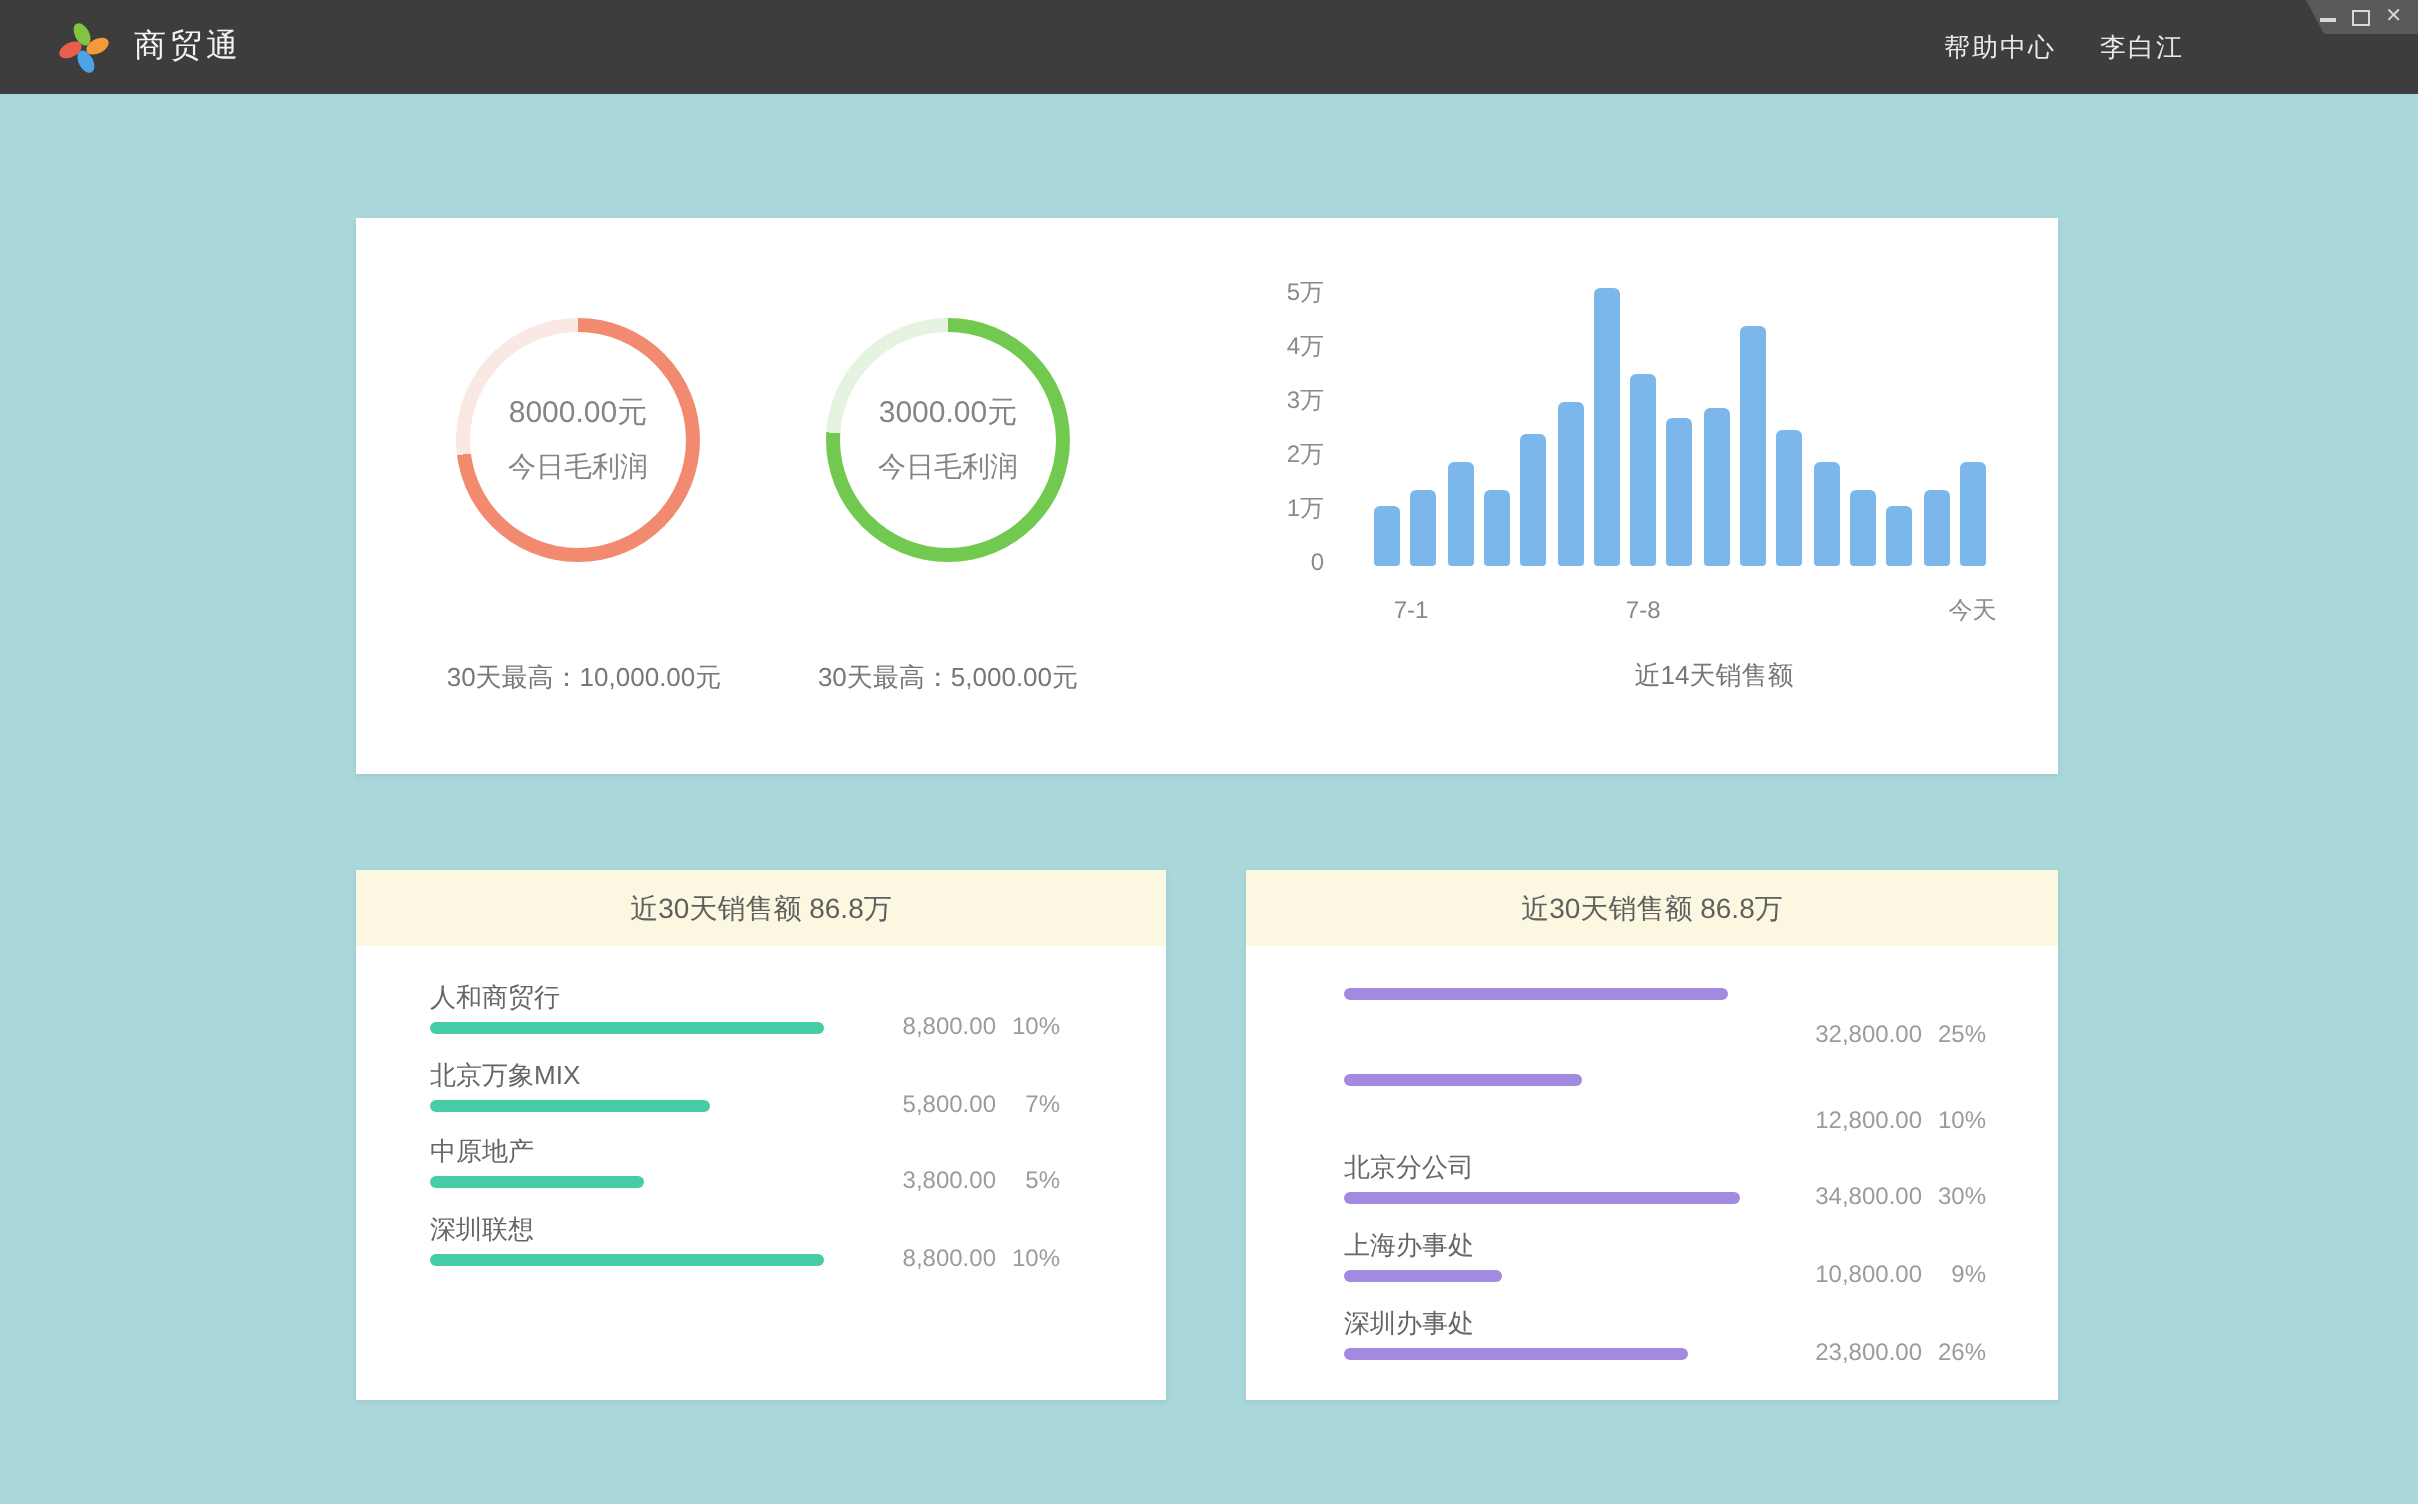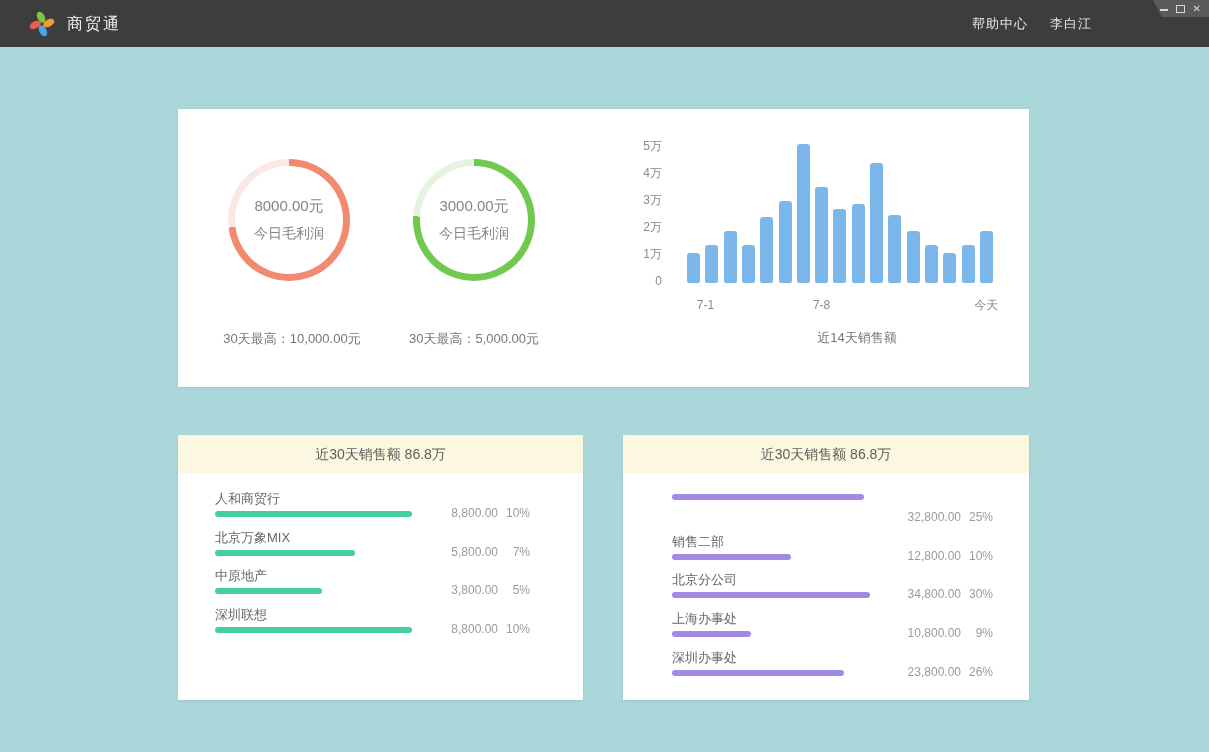--- a/index.html
+++ b/index.html
@@ -192,21 +192,20 @@
   <div class="rank-header">近30天销售额 86.8万</div>
   <div class="rank-body">
       <div class="rank-row">
         <div class="rank-bar" style="width: 192px; background: rgb(162, 138, 224);"></div>
         <div class="rank-values">
           <span class="rank-amount">32,800.00</span>
           <span class="rank-pct">25%</span>
         </div>
       </div>
       <div class="rank-row">
-        <div class="rank-label">销售二部</div>
         <div class="rank-bar" style="width: 119px; background: rgb(162, 138, 224);"></div>
         <div class="rank-values">
           <span class="rank-amount">12,800.00</span>
           <span class="rank-pct">10%</span>
         </div>
       </div>
       <div class="rank-row">
         <div class="rank-label">北京分公司</div>
         <div class="rank-bar" style="width: 198px; background: rgb(162, 138, 224);"></div>
         <div class="rank-values">

